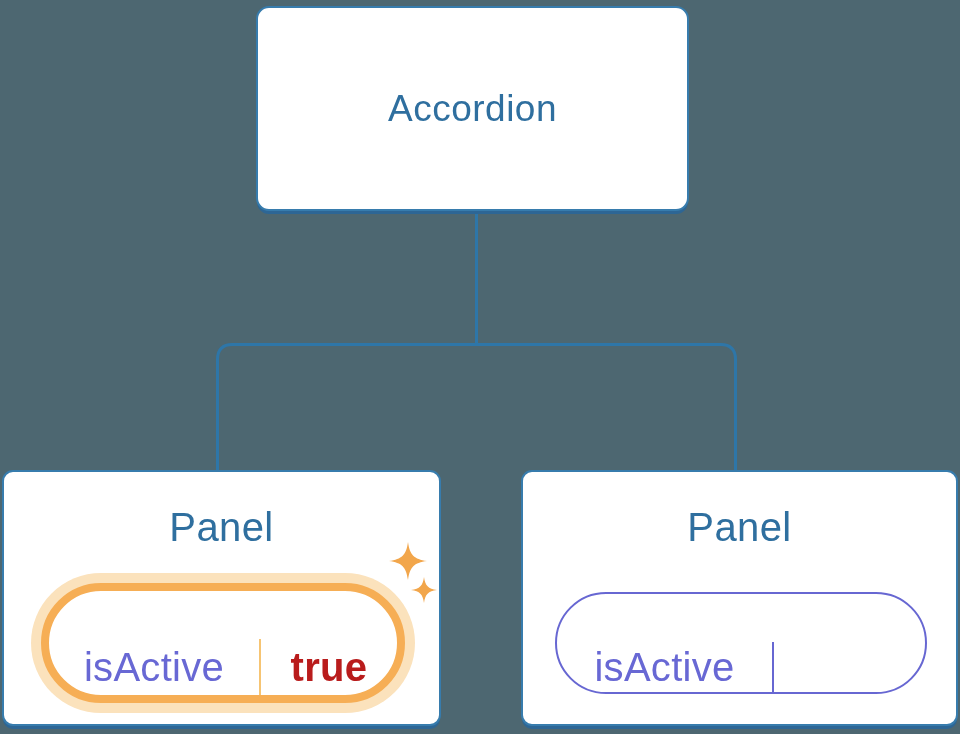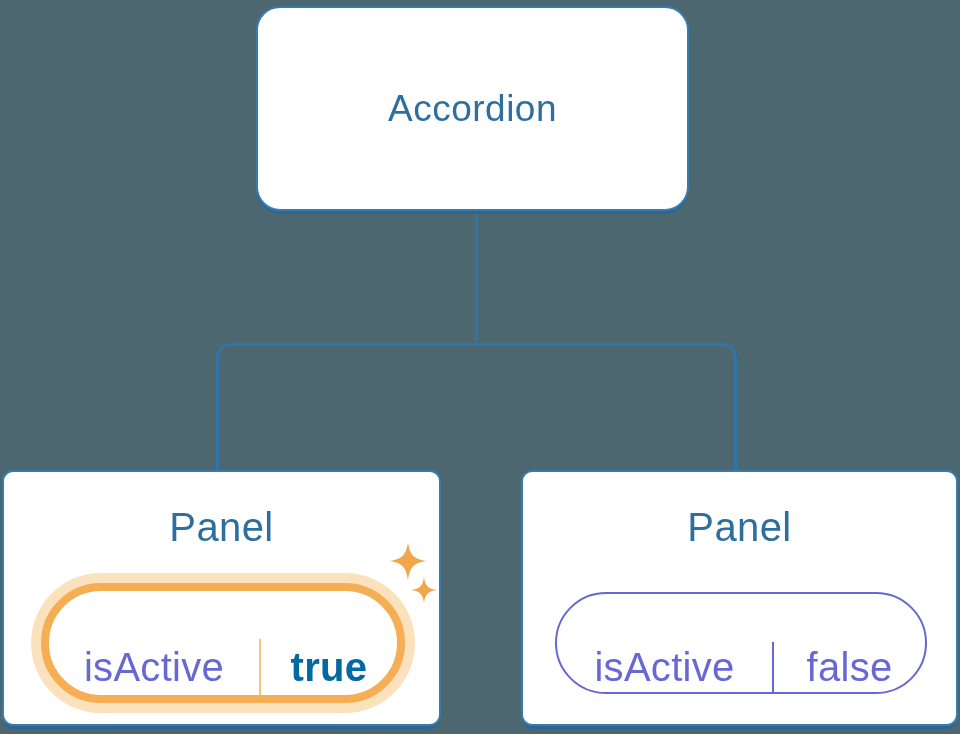--- a/index.html
+++ b/index.html
@@ -17,21 +17,21 @@
   
   .node {
     position: absolute;
     background: #ffffff;
     border: 2px solid #377CAD;
     box-shadow: 0 4px 0 -1px #2D6695;
     box-sizing: border-box;
   }
   .node-root {
     left: 256px; top: 6px; width: 433px; height: 205px;
-    border-radius: 24px;
+    border-radius: 13px;
     display: flex; align-items: center; justify-content: center;
   }
   .node-root .node-label {
     font-size: 37px; font-weight: 500; color: #2F6F9F; letter-spacing: 0.5px;
   }
   .node-panel {
     top: 470px; height: 256px; border-radius: 11px;
   }
   .node-panel-left  { left: 2px;   width: 439px; }
   .node-panel-right { left: 521px; width: 437px; }
@@ -62,21 +62,21 @@
     border-radius: 70px;
     box-shadow: 0 0 0 10px #FBE2BC;
   }
   .pill-active .pill-cell-name {
     width: 210px;
     border-right: 2px solid #F6C473;
     color: #6868D4;
   }
   .pill-active .pill-cell-value {
     flex: 1;
-    color: #0369a1; font-weight: bold;
+    color: #b91c1c; font-weight: bold;
   }
 
   
   .pill-inactive {
     left: 32px; top: 120px;
     width: 372px; height: 102px;
     border: 2px solid #6767D2;
     border-radius: 60px;
   }
   .pill-inactive .pill-cell-name {
@@ -111,21 +111,20 @@
     <div class="pill pill-active">
       <div class="pill-cell pill-cell-name">isActive</div>
       <div class="pill-cell pill-cell-value">true</div>
     </div>
   </div>
 
   <div class="node node-panel node-panel-right">
     <div class="panel-title">Panel</div>
     <div class="pill pill-inactive">
       <div class="pill-cell pill-cell-name">isActive</div>
-      <div class="pill-cell pill-cell-value">false</div>
     </div>
   </div>
 
   <svg class="sparkles" viewBox="0 0 60 70" xmlns="http://www.w3.org/2000/svg">
     <path fill="#F2A64B" d="M25 4 C26.8 17 31 21.2 44 23 C31 24.8 26.8 29 25 42 C23.2 29 19 24.8 6 23 C19 21.2 23.2 17 25 4 Z"></path>
     <path fill="#F2A64B" d="M41 39 C42.2 47.8 45.2 50.8 54 52 C45.2 53.2 42.2 56.2 41 65 C39.8 56.2 36.8 53.2 28 52 C36.8 50.8 39.8 47.8 41 39 Z"></path>
   </svg>
 
 </div>
 

